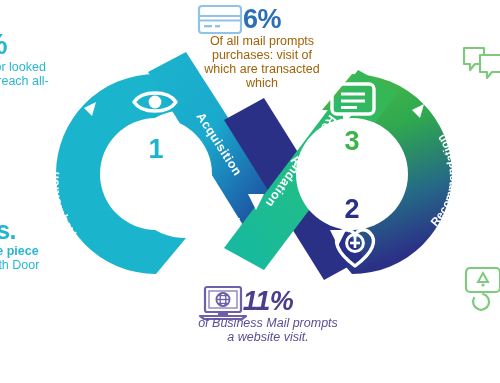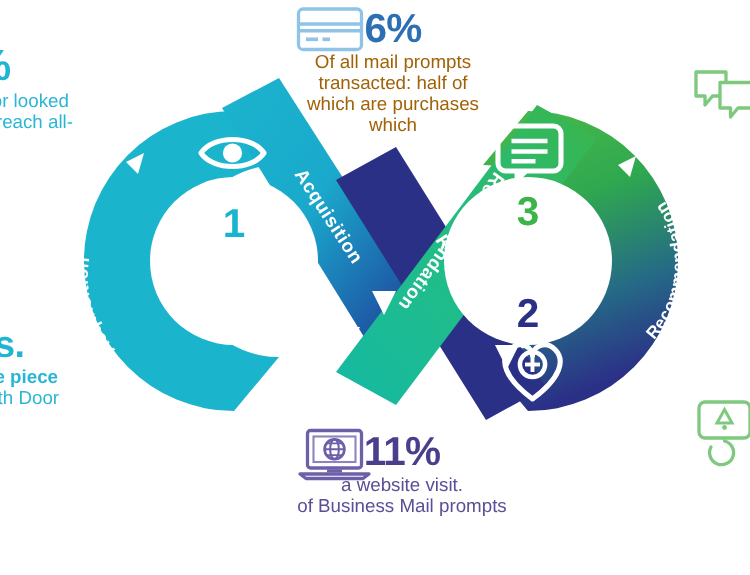--- a/index.html
+++ b/index.html
@@ -45,20 +45,21 @@
   }
   #stat-top .stat-pct { color: #2d6fb5; font-size: 27px; }
   #stat-top .stat-body { color: #a16207; }
 
   
   #stat-bottom {
     left: 176px;
     top: 286px;
     width: 184px;
     color: #5b4e96;
+    font-style: italic;
   }
   #stat-bottom .stat-pct { color: #4a3f8c; font-size: 27px; }
   #stat-bottom .stat-body { color: #5b4e96; }
 
   
   #stat-left-top {
     left: -34px;
     top: 28px;
     width: 150px;
     text-align: left;
@@ -133,22 +134,22 @@
       <line x1="2" y1="13" x2="44" y2="13" stroke="#8fc4e8" stroke-width="2.2"></line>
       <line x1="2" y1="17.5" x2="44" y2="17.5" stroke="#8fc4e8" stroke-width="2.2"></line>
       <rect x="7" y="22" width="8" height="2.4" fill="#8fc4e8"></rect>
       <rect x="18" y="22" width="5" height="2.4" fill="#8fc4e8"></rect>
     </svg>
   </div>
 
   <div class="stat-block" id="stat-top">
     <div class="stat-pct">6%</div>
     <div class="stat-body">Of all mail prompts</div>
-    <div class="stat-body">transacted: half of</div>
-    <div class="stat-body">which are purchases</div>
+    <div class="stat-body">purchases: visit of</div>
+    <div class="stat-body">which are transacted</div>
     <div class="stat-body">which</div>
   </div>
 
   <div class="stat-block" id="stat-left-top">
     <div class="stat-pct">7%</div>
     <div class="stat-body">read or looked</div>
     <div class="stat-body">rates reach all-</div>
     <div class="stat-body">high.</div>
   </div>
 
@@ -304,17 +305,17 @@
       <line x1="18.4" y1="14.5" x2="31.6" y2="14.5" stroke="#6d5fa8" stroke-width="1.4"></line>
       <line x1="19.6" y1="10.6" x2="30.4" y2="10.6" stroke="#6d5fa8" stroke-width="1.2"></line>
       <line x1="19.6" y1="18.4" x2="30.4" y2="18.4" stroke="#6d5fa8" stroke-width="1.2"></line>
       <path d="M2 31 h46 l-4 3 h-38 z" fill="none" stroke="#6d5fa8" stroke-width="2.2" stroke-linejoin="round"></path>
       <line x1="20" y1="29" x2="30" y2="29" stroke="#6d5fa8" stroke-width="2"></line>
     </svg>
   </div>
 
   <div class="stat-block" id="stat-bottom">
     <div class="stat-pct">11%</div>
+    <div class="stat-body">of Business Mail prompts</div>
     <div class="stat-body">a website visit.</div>
-    <div class="stat-body">of Business Mail prompts</div>
   </div>
 
 </div>
 
 </body></html>

